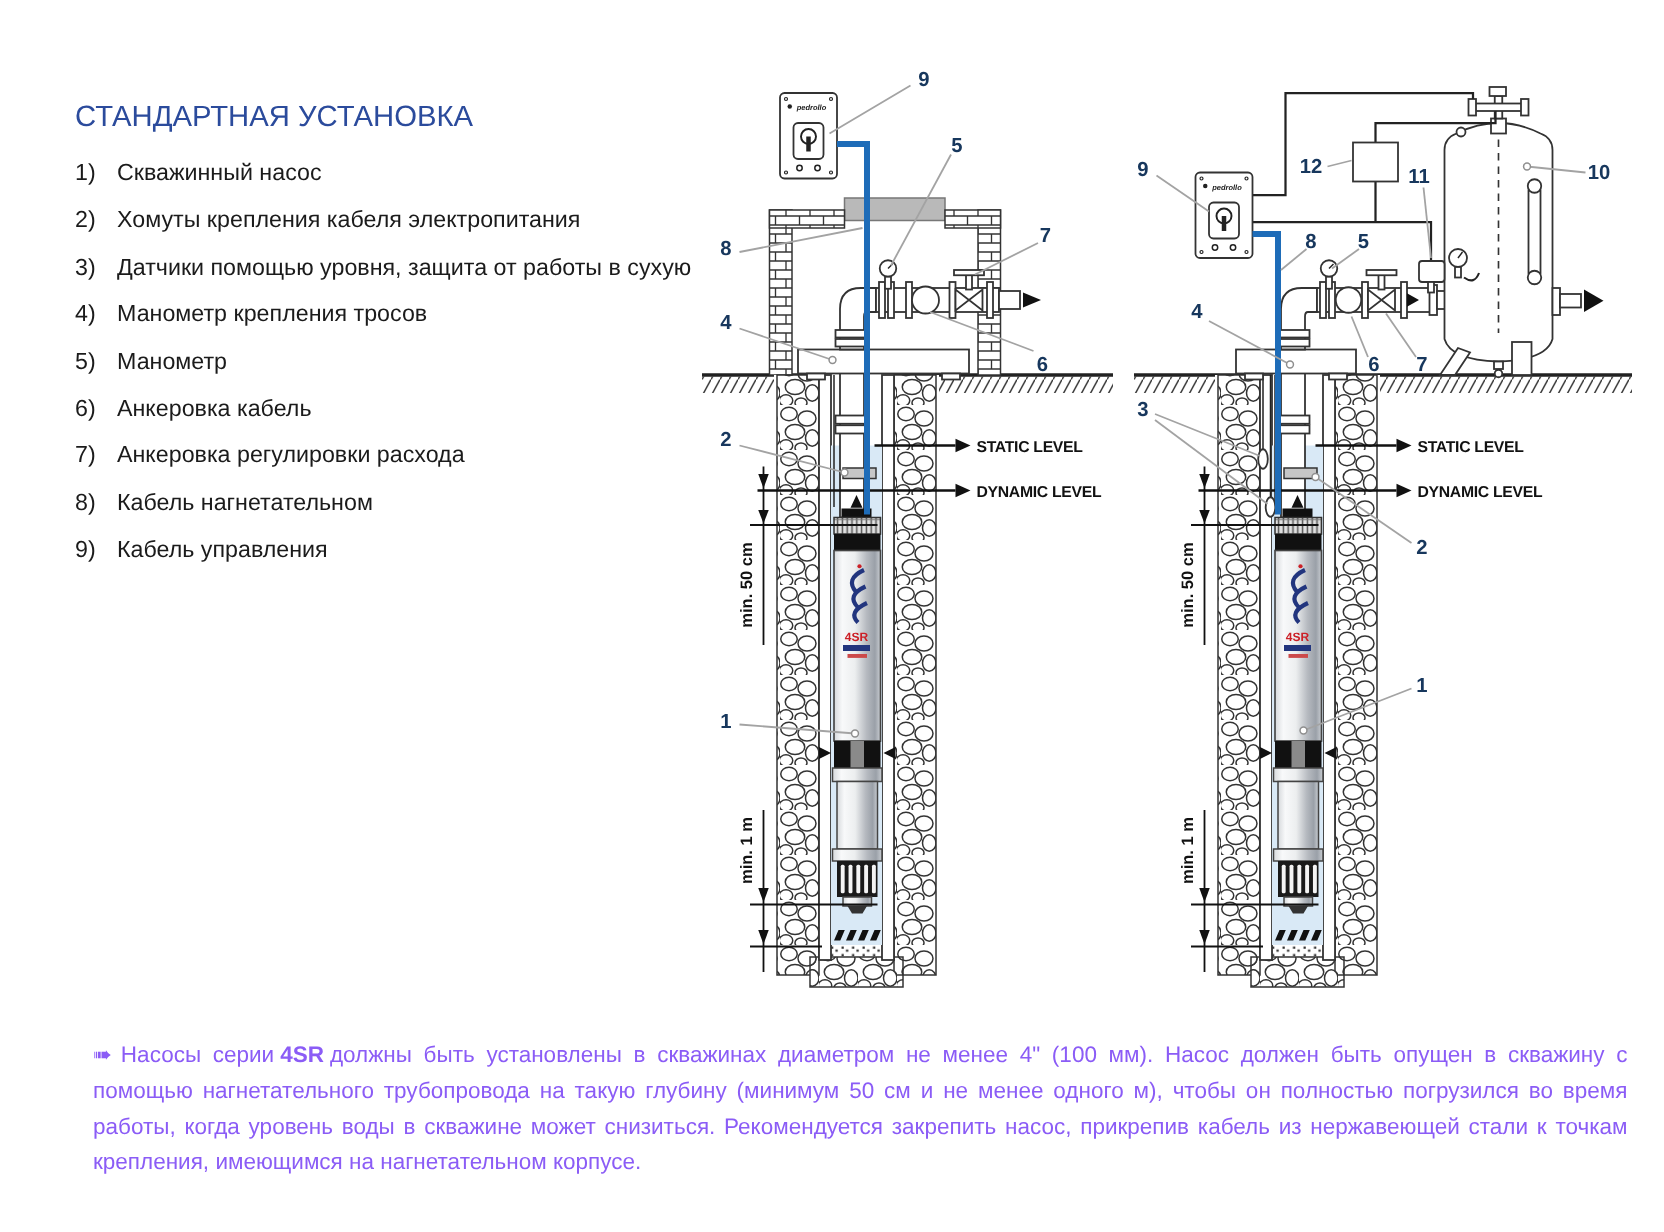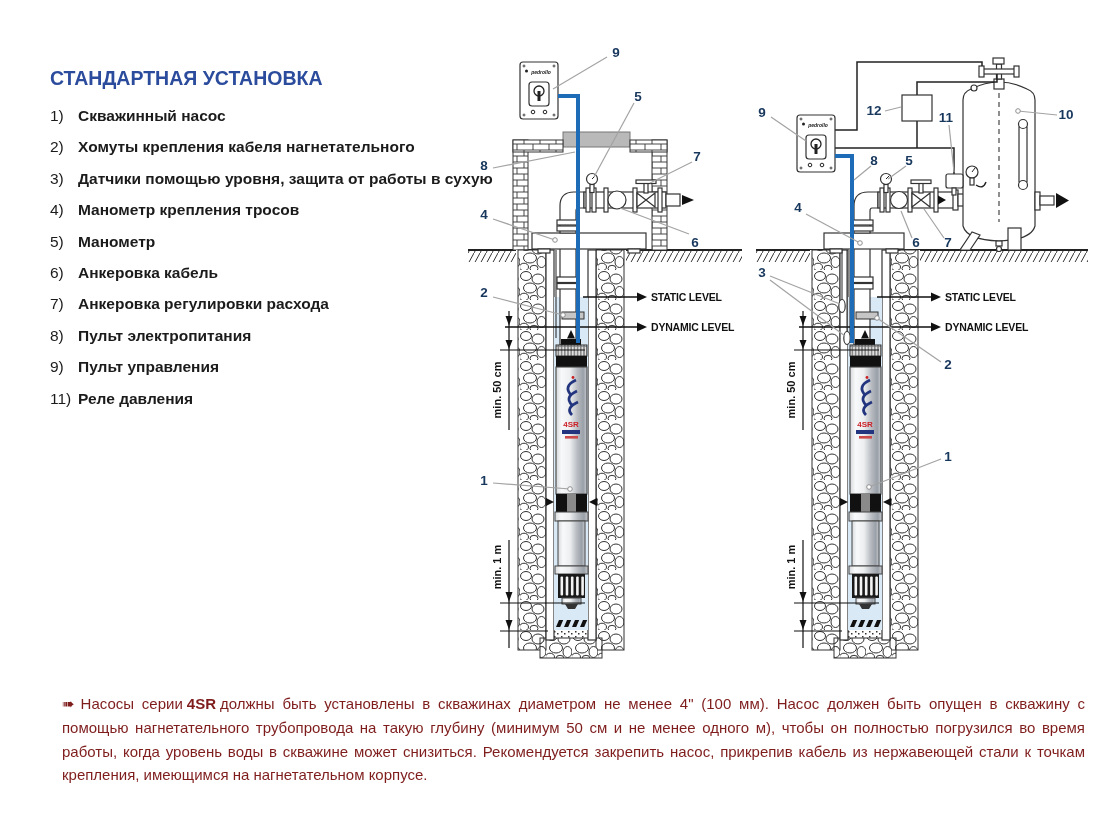--- a/index.html
+++ b/index.html
@@ -1,24 +1,24 @@
 <!DOCTYPE html>
 <html><head>
 <meta charset="utf-8">
 <style>
   html,body{margin:0;padding:0;}
   body{width:1109px;height:821px;background:#ffffff;position:relative;overflow:hidden;
        font-family:"Liberation Sans",sans-serif;}
-  .page-title{position:absolute;left:50px;top:54px;font-size:19.5px;font-weight:bold;color:#2b4b9c;}
+  .page-title{position:absolute;left:50px;top:54px;font-size:19.5px;font-weight:normal;color:#2b4b9c;}
   .legend{position:absolute;left:50px;top:100px;width:430px;}
   .legend-row{display:flex;height:31.4px;line-height:31.4px;font-size:15.5px;color:#1b1b1b;}
   .legend-num{width:28px;flex:0 0 28px;}
-  .legend-label{flex:1;white-space:nowrap;font-weight:bold;}
+  .legend-label{flex:1;white-space:nowrap;}
   .footnote{position:absolute;left:62px;top:677px;width:1023px;font-size:15px;line-height:23.8px;
-            color:#7f1d1d;text-align:justify;}
+            color:#8b5cf6;text-align:justify;}
   .fn-marker{margin-right:6px;}
   .fn-model{font-weight:bold;margin:0 4px 0 4px;}
   .diagrams{position:absolute;left:460px;top:25px;}
   
   .wh{fill:#fff;stroke:#333;stroke-width:1.2;}
   .blk{fill:#111;stroke:none;}
   .ln{stroke:#222;fill:none;}
   .wire{stroke:#222;stroke-width:1.5;fill:none;}
   .cable{stroke:#1e6cb8;stroke-width:4;fill:none;}
   .callout{font-family:"Liberation Sans",sans-serif;font-size:13.5px;font-weight:700;fill:#17375d;}
@@ -34,21 +34,21 @@
 
 <h1 class="page-title">СТАНДАРТНАЯ УСТАНОВКА</h1>
 
 <div class="legend">
   <div class="legend-row">
       <span class="legend-num">1)</span>
       <span class="legend-label">Скважинный насос</span>
     </div>
   <div class="legend-row">
       <span class="legend-num">2)</span>
-      <span class="legend-label">Хомуты крепления кабеля нагнетательного</span>
+      <span class="legend-label">Хомуты крепления кабеля электропитания</span>
     </div>
   <div class="legend-row">
       <span class="legend-num">3)</span>
       <span class="legend-label">Датчики помощью уровня, защита от работы в сухую</span>
     </div>
   <div class="legend-row">
       <span class="legend-num">4)</span>
       <span class="legend-label">Манометр крепления тросов</span>
     </div>
   <div class="legend-row">
@@ -58,29 +58,25 @@
   <div class="legend-row">
       <span class="legend-num">6)</span>
       <span class="legend-label">Анкеровка кабель</span>
     </div>
   <div class="legend-row">
       <span class="legend-num">7)</span>
       <span class="legend-label">Анкеровка регулировки расхода</span>
     </div>
   <div class="legend-row">
       <span class="legend-num">8)</span>
-      <span class="legend-label">Пульт электропитания</span>
+      <span class="legend-label">Кабель нагнетательном</span>
     </div>
   <div class="legend-row">
       <span class="legend-num">9)</span>
-      <span class="legend-label">Пульт управления</span>
-    </div>
-  <div class="legend-row">
-      <span class="legend-num">11)</span>
-      <span class="legend-label">Реле давления</span>
+      <span class="legend-label">Кабель управления</span>
     </div>
 </div>
 
 <svg class="diagrams" width="640" height="645" viewBox="460 25 640 645" xmlns="http://www.w3.org/2000/svg">
   <defs>
     <pattern id="bricks" width="16" height="12" patternUnits="userSpaceOnUse">
       <path d="M0 0 H16 M0 6 H16 M0 12 H16 M5 0 V6 M12 6 V12" stroke="#333" stroke-width="0.9" fill="none"></path>
     </pattern>
     <pattern id="stones" width="26" height="30" patternUnits="userSpaceOnUse">
       <ellipse cx="6" cy="6" rx="5.5" ry="4.5" fill="#fff" stroke="#333" stroke-width="1"></ellipse>

